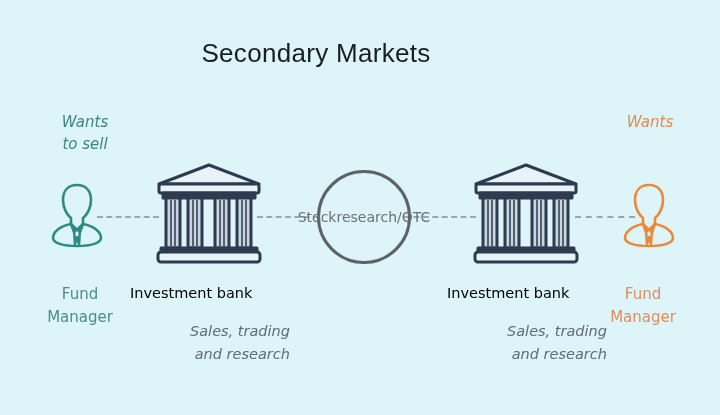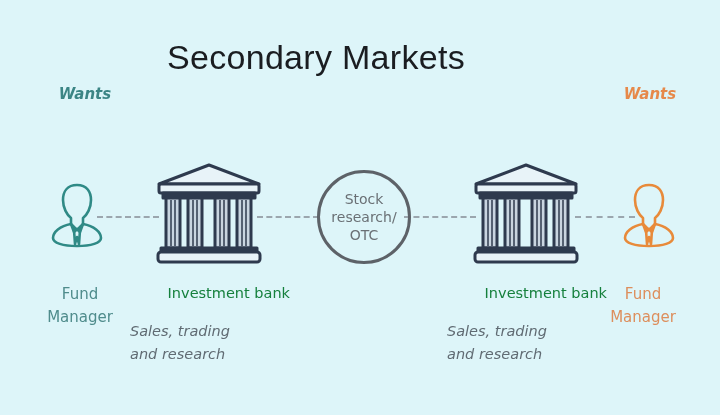--- a/index.html
+++ b/index.html
@@ -6,59 +6,60 @@
     body {
       width: 720px; height: 415px; overflow: hidden;
       background: #ddf5f9;
       font-family: "DejaVu Sans", sans-serif;
       position: relative;
     }
     .abs { position: absolute; }
     .title {
       left: 0; width: 632px; top: 38px; text-align: center;
       font-family: "Liberation Sans", sans-serif;
-      font-size: 34px; color: #1a1d21; letter-spacing: 0.3px;
+      font-size: 26px; color: #1a1d21; letter-spacing: 0.3px;
     }
     .wants {
-      font-style: italic; font-weight: bold; font-size: 15px; line-height: 22px;
-      text-align: center; width: 80px;
+      font-style: italic; font-weight: normal; font-size: 15px; line-height: 22px;
+      text-align: center; width: 80px; margin-top: 28px;
     }
     .wants.sell { left: 45px; top: 83px; color: #3b8585; }
     .wants.buy { left: 610px; top: 83px; color: #e6894a; }
     .dash {
       height: 0; border-top: 2px dashed #9ba6ae; top: 216px;
     }
     .bank-label {
-      font-size: 14.5px; color: #15803d; text-align: right; width: 160px;
+      font-size: 14.5px; color: #000000; text-align: left; width: 160px;
     }
     .sub {
-      font-style: italic; font-size: 14.5px; color: #606b73; text-align: left;
+      font-style: italic; font-size: 14.5px; color: #606b73; text-align: right;
       width: 160px; line-height: 23px;
     }
     .fm {
       font-size: 15px; line-height: 23px; text-align: center; width: 90px;
     }
     .fm.left { left: 35px; top: 283px; color: #4f8c8c; }
     .fm.right { left: 598px; top: 283px; color: #dd8e5c; }
     .circle {
       left: 317px; top: 170px; width: 88px; height: 88px;
       border: 3px solid #5d6268; border-radius: 50%;
-      display: flex; flex-direction: column; justify-content: center; 
+      display: flex; flex-direction: row; justify-content: center; align-items: center;
       color: #6a7075; font-size: 14px; line-height: 18px; text-align: center;
       box-sizing: border-box; width: 94px; height: 94px;
     }
     svg { display: block; }
   </style>
 </head>
 <body>
 
 <div class="abs title">Secondary Markets</div>
 
 <div class="abs wants sell">
   <div>Wants</div>
+  <div>to sell</div>
 </div>
 
 <div class="abs wants buy">
   <div>Wants</div>
 </div>
 
 <div class="abs dash" style="left:97px; width:62px;"></div>
 <div class="abs dash" style="left:257px; width:62px;"></div>
 <div class="abs dash" style="left:404px; width:72px;"></div>
 <div class="abs dash" style="left:575px; width:60px;"></div>

